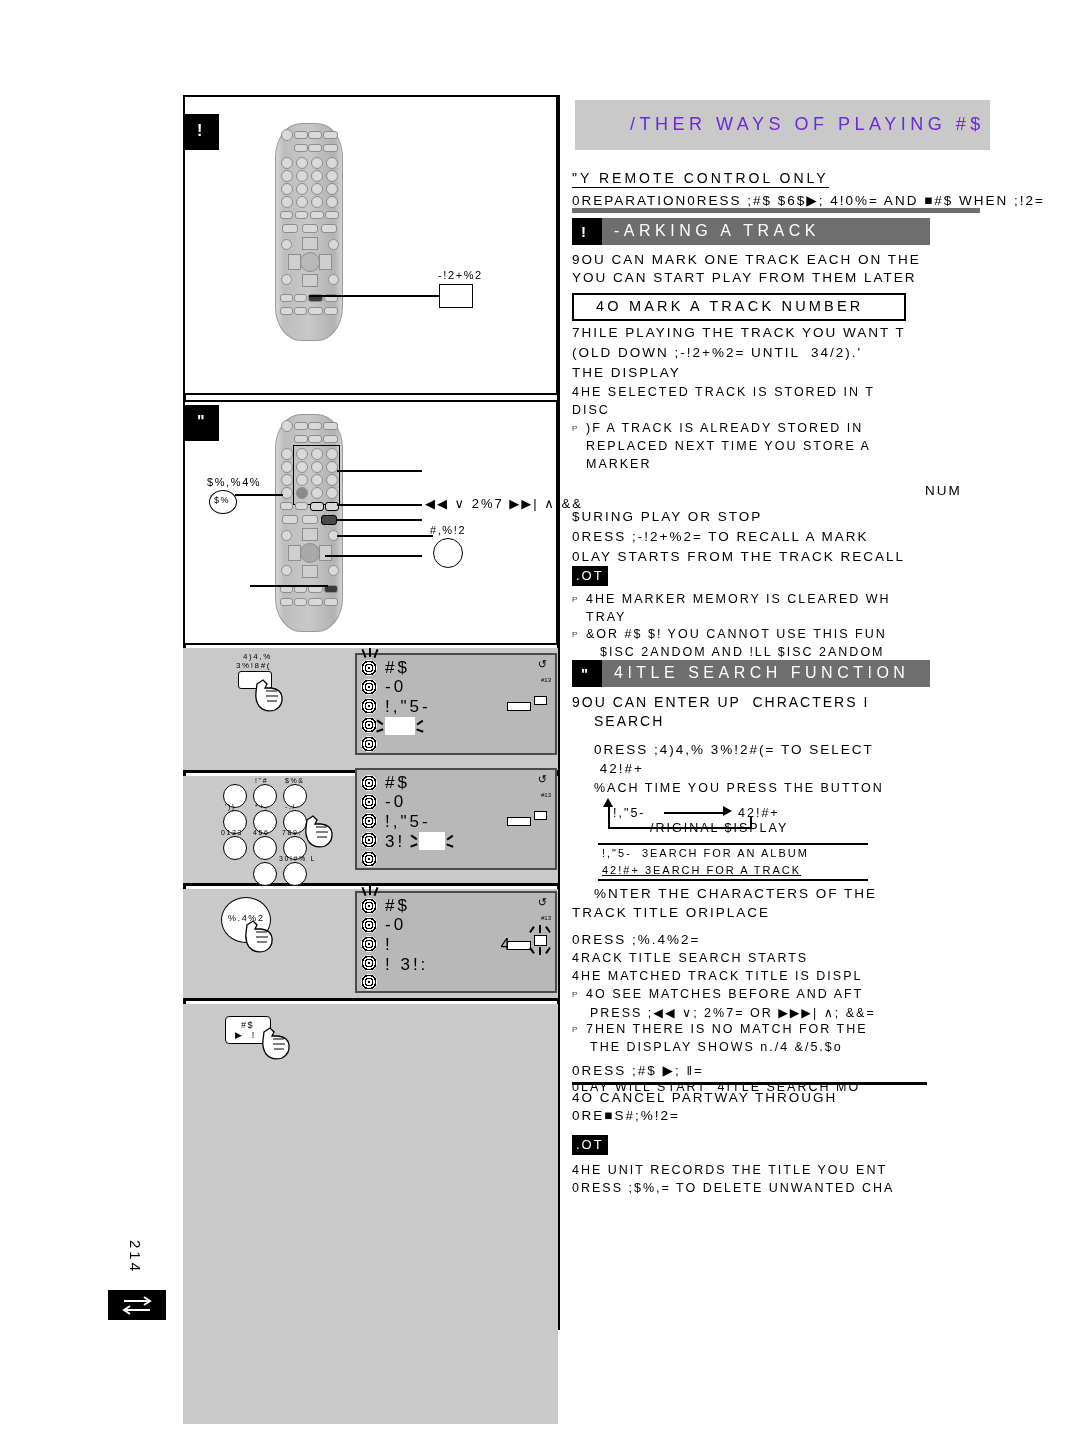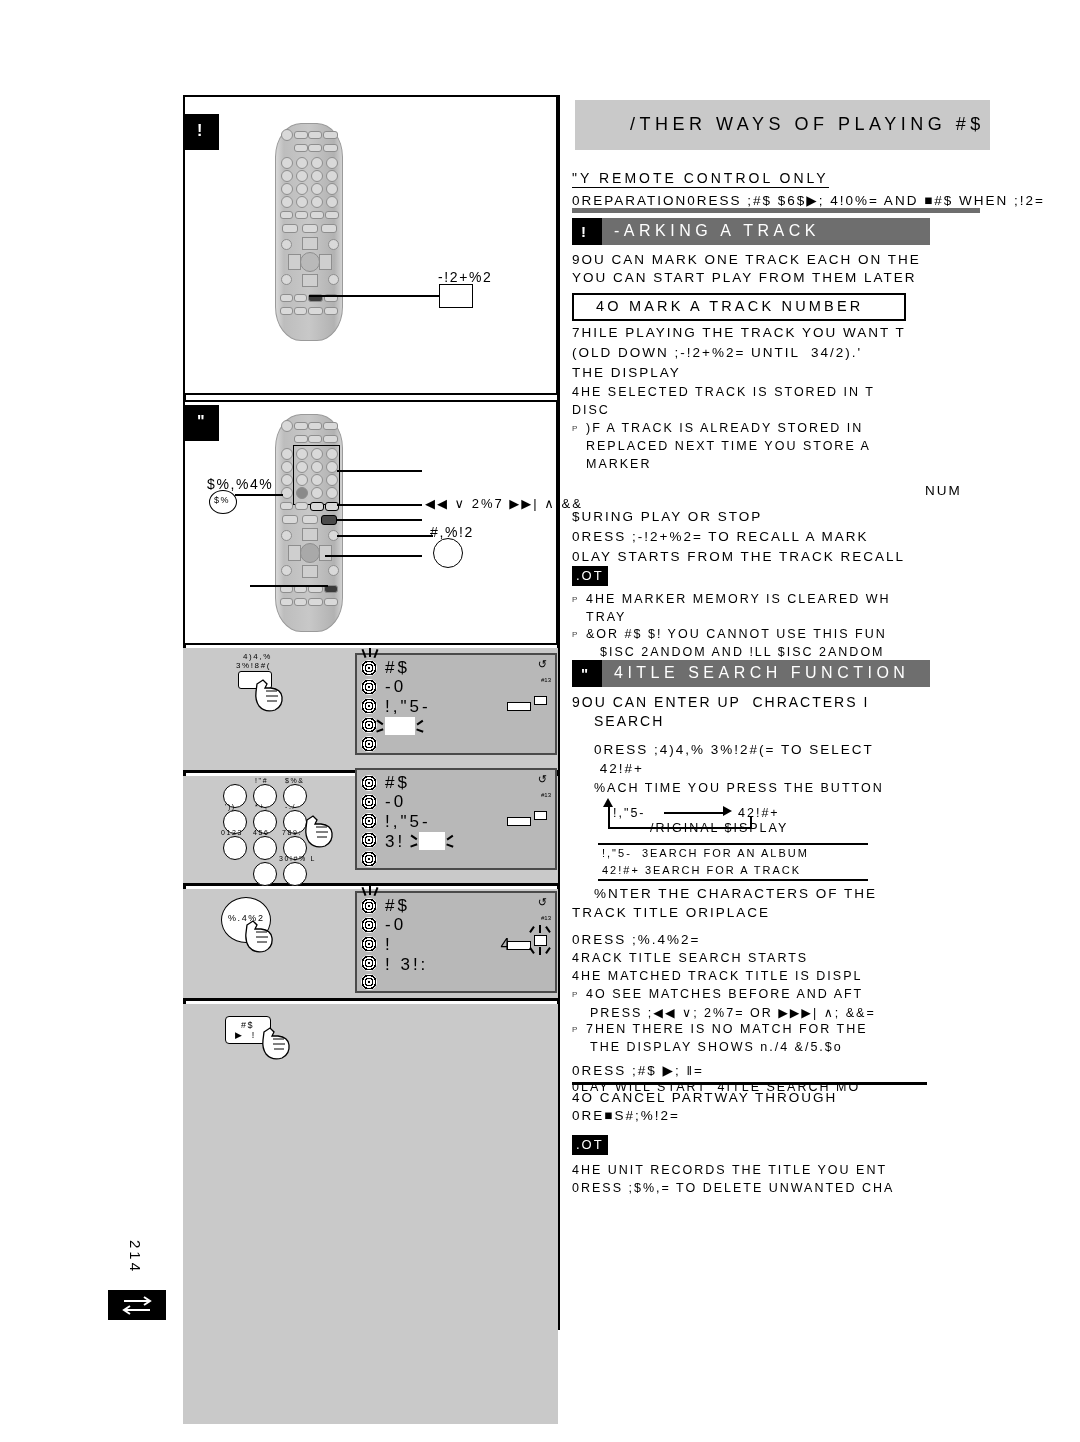--- a/index.html
+++ b/index.html
@@ -20,21 +20,21 @@
   .s11{font-size:11px;}
 
   
   #rightcol{position:absolute;left:560px;top:0;width:520px;height:1442px;overflow:hidden;}
   .pagehead{
     position:absolute;left:15px;top:100px;width:415px;height:50px;
     background:#c9c9c9;
   }
   .pagehead span{
     position:absolute;left:55px;top:14px;font-size:18px;letter-spacing:4.5px;
-    white-space:nowrap;color:#000000;
+    white-space:nowrap;color:#6d28d9;
   }
   .subhead{position:absolute;left:12px;top:170px;font-size:14px;letter-spacing:3px;
     white-space:nowrap;border-bottom:1.5px solid #000;padding-bottom:1px;}
   .subline{position:absolute;left:12px;top:192px;font-size:13.5px;letter-spacing:2px;white-space:nowrap;}
   .thickrule{position:absolute;background:#6e6e6e;height:5px;}
 
   .secbar{position:absolute;height:27px;background:#6e6e6e;}
   .secbar .letterbox{position:absolute;left:0;top:0;width:30px;height:27px;background:#000;}
   .secbar .letterbox span{position:absolute;left:9px;top:5px;color:#fff;font-size:15px;font-weight:bold;}
   .secbar .sectitle{position:absolute;left:42px;top:4px;color:#fff;font-size:16px;letter-spacing:4.5px;white-space:nowrap;}
@@ -61,21 +61,21 @@
   .remote{position:absolute;background:linear-gradient(90deg,#d8d8d8 0%,#bdbdbd 12%,#c8c8c8 50%,#b2b2b2 88%,#d2d2d2 100%);
           border:1.5px solid #9a9a9a;border-radius:26px/34px;}
   .rbtn{position:absolute;background:#d9d9d9;border:1px solid #8e8e8e;border-radius:3px;}
   .rcirc{position:absolute;background:#d9d9d9;border:1px solid #8e8e8e;border-radius:50%;}
   .rdiamond{position:absolute;background:#cfcfcf;border:1px solid #8e8e8e;}
 
   .calloutline{position:absolute;background:#000;height:1.6px;}
   .calloutlinev{position:absolute;background:#000;width:1.6px;}
   .calloutbox{position:absolute;border:1.6px solid #000;background:#fff;}
   .calloutcirc{position:absolute;border:1.6px solid #000;background:#fff;border-radius:50%;}
-  .calloutlbl{position:absolute;font-size:14px;letter-spacing:1.6px;white-space:nowrap;color:#000;}
+  .calloutlbl{position:absolute;font-size:11px;letter-spacing:1.6px;white-space:nowrap;color:#000;}
 
   
   .disp{position:absolute;background:#b8b8b8;border:2px solid #4a4a4a;}
   .displine{position:absolute;font-size:17px;letter-spacing:3px;white-space:nowrap;color:#000;}
   .dspiral{position:absolute;width:16px;height:16px;border-radius:50%;
      background:radial-gradient(circle, #000 0 1.5px, #fff 1.5px 3px, #000 3px 4.5px, #fff 4.5px 6px, #000 6px 7.5px, #fff 7.5px 8px);}
   .flashbox{position:absolute;background:#fff;}
   .flashray{position:absolute;background:#000;width:1.8px;}
 
   
@@ -165,21 +165,21 @@
     <div style="position:absolute;left:163px;top:806px;width:0;height:0;border-left:9px solid #000;border-top:5px solid transparent;border-bottom:5px solid transparent;"></div>
     <div class="txt s12" style="left:178px;top:806px;">42!#+</div>
     <div class="calloutlinev" style="left:190px;top:816px;height:12px;"></div>
     <div class="calloutline" style="left:48px;top:827px;width:143px;"></div>
     <div class="calloutlinev" style="left:48px;top:806px;height:22px;"></div>
     <div style="position:absolute;left:43px;top:798px;width:0;height:0;border-bottom:9px solid #000;border-left:5px solid transparent;border-right:5px solid transparent;"></div>
     <div class="txt s12" style="left:90px;top:821px;">/RIGINAL $ISPLAY</div>
 
     <div class="hr-thin" style="left:38px;top:843px;width:270px;"></div>
     <div class="txt s11" style="left:42px;top:847px;">!,"5-  3EARCH FOR AN ALBUM</div>
-    <div class="txt s11" style="left:42px;top:864px;">42!#+ 3EARCH FOR A TRACK</div>
+    <div class="txt s11" style="left:42px;top:864px;text-decoration:underline;">42!#+ 3EARCH FOR A TRACK</div>
     <div class="hr-thin" style="left:38px;top:879px;width:270px;"></div>
 
     <div class="txt s13" style="left:34px;top:886px;">%NTER THE CHARACTERS OF THE</div>
     <div class="txt s13" style="left:12px;top:905px;">TRACK TITLE ORIPLACE</div>
 
     <div class="txt s13" style="left:12px;top:932px;">0RESS ;%.4%2=</div>
     <div class="txt s12" style="left:12px;top:951px;">4RACK TITLE SEARCH STARTS</div>
     <div class="txt s12" style="left:12px;top:969px;">4HE MATCHED TRACK TITLE IS DISPL</div>
 
     <div class="bullet" style="left:12px;top:990px;">P</div>

